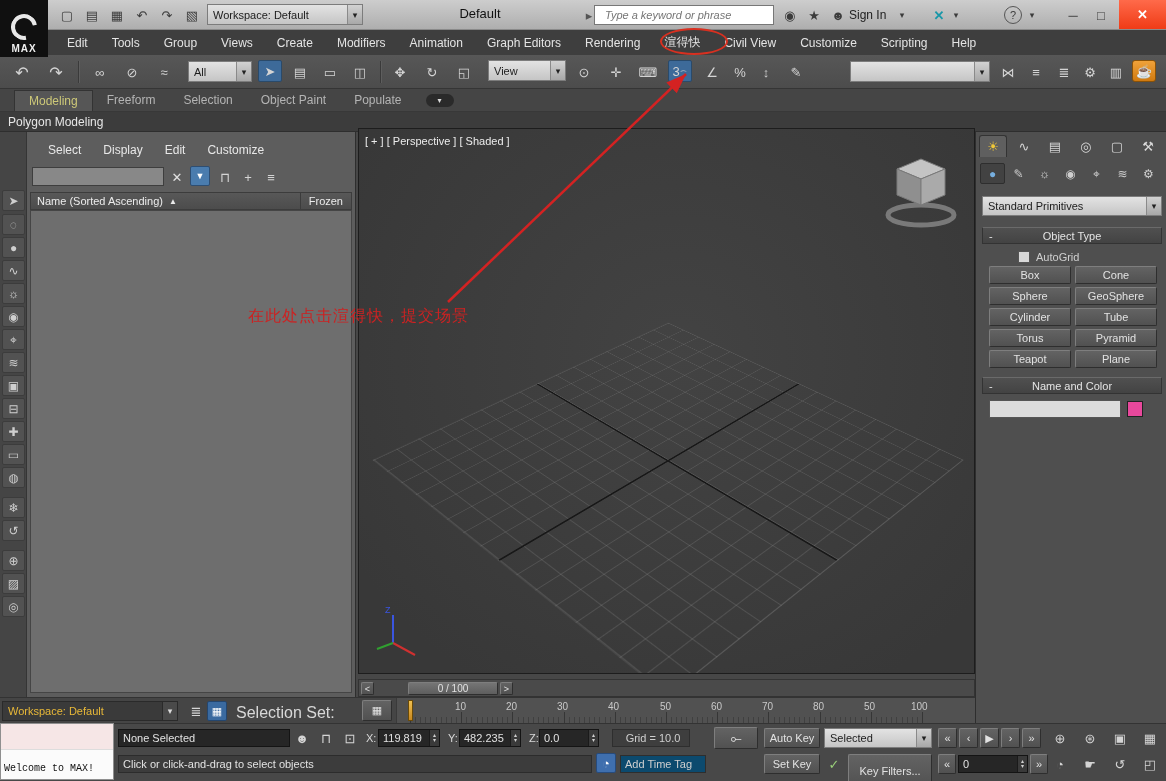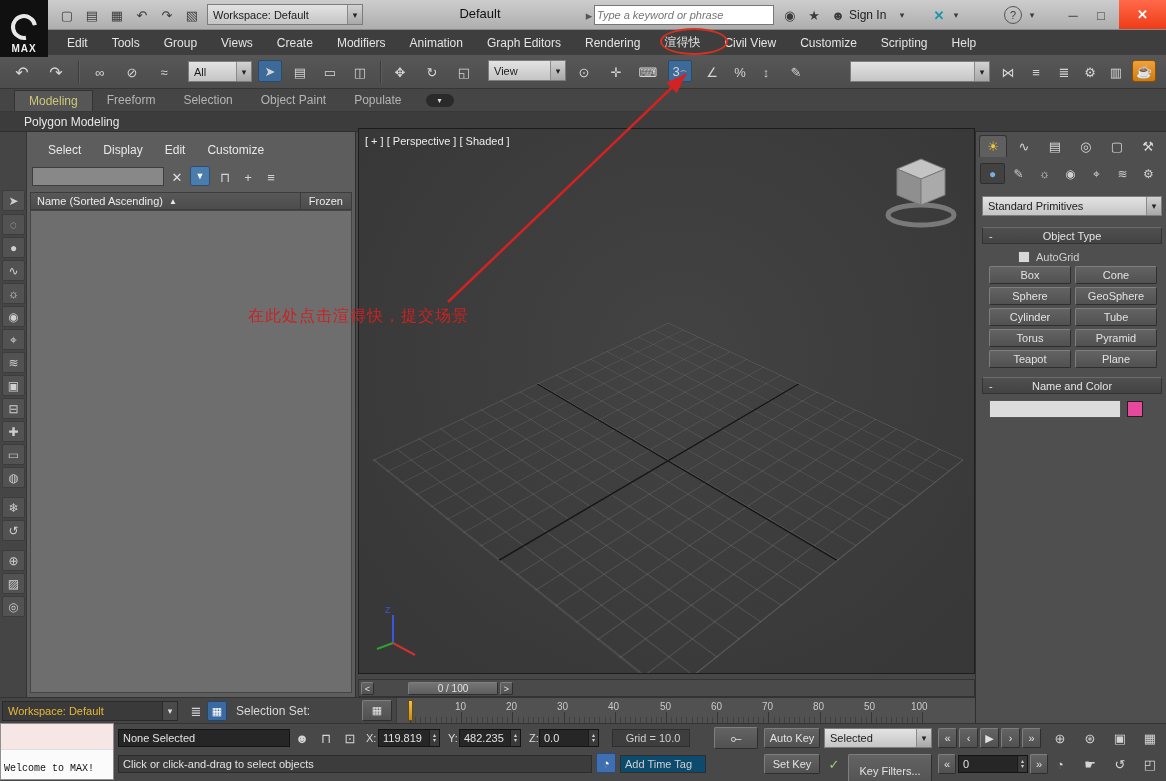--- a/index.html
+++ b/index.html
@@ -77,21 +77,21 @@
   <div class="ticon" style="left:106px">▦</div>
   <div class="ticon" style="left:131px">↶</div>
   <div class="ticon" style="left:156px">↷</div>
   <div class="ticon" style="left:181px">▧</div>
   <div class="comboL" style="left:207px;top:4px;width:156px;height:21px">
     <span>Workspace: Default</span>
     <span class="car">▾</span>
   </div>
   <div class="abs" style="left:420px;top:6px;width:120px;text-align:center;font-size:13px;color:#111">Default</div>
   <div class="ticon" style="left:578px;color:#555">▸</div>
-  <input style="position: absolute; left: 594px; top: 5px; width: 180px; height: 20px; border: 1px solid rgb(119, 119, 119); background: rgb(255, 255, 255); font-size: 11px; font-style: italic; color: rgb(136, 136, 136); padding: 0px 2px;" placeholder="Type a keyword or phrase">
+  <input style="position: absolute; left: 594px; top: 5px; width: 180px; height: 20px; border: 1px solid rgb(119, 119, 119); background: rgb(255, 255, 255); font-size: 11px; font-style: italic; color: rgb(136, 136, 136); padding: 0px 10px;" placeholder="Type a keyword or phrase">
   <div class="ticon" style="left:779px">◉</div>
   <div class="ticon" style="left:803px">★</div>
   <div class="ticon" style="left:827px">☻</div>
   <div class="abs" style="left:849px;top:8px;font-size:12px;color:#222">Sign In</div>
   <div class="ticon" style="left:896px;width:12px;font-size:9px">▾</div>
   <div class="ticon" style="left:928px;color:#1897a8;font-weight:bold">✕</div>
   <div class="ticon" style="left:950px;width:12px;font-size:9px">▾</div>
   <div class="ticon" style="left:1004px;border:1px solid #555;border-radius:50%;width:18px;height:18px;top:6px;font-size:11px">?</div>
   <div class="ticon" style="left:1026px;width:12px;font-size:9px">▾</div>
   <div class="ticon" style="left:1062px">─</div>
@@ -169,21 +169,21 @@
 
 <div id="ribbontabs">
   <span class="rtab active">Modeling</span>
   <span class="rtab">Freeform</span>
   <span class="rtab">Selection</span>
   <span class="rtab">Object Paint</span>
   <span class="rtab">Populate</span>
   <span style="margin-left:10px;background:#2a2a2a;border-radius:8px;width:28px;height:13px;display:flex;align-items:center;justify-content:center;color:#ddd;font-size:8px">▾</span>
 </div>
 <div id="ribbonrow">
-  <span style="padding-left:24px;color:#e6e6e6;font-size:12px">Polygon Modeling</span>
+  <span style="padding-left:8px;color:#e6e6e6;font-size:12px">Polygon Modeling</span>
 </div>
 
 <div id="expstrip">
   <div class="eicon" style="top:58px">➤</div>
   <div class="eicon" style="top:82px">◌</div>
   <div class="eicon" style="top:105px">●</div>
   <div class="eicon" style="top:128px">∿</div>
   <div class="eicon" style="top:151px">☼</div>
   <div class="eicon" style="top:174px">◉</div>
   <div class="eicon" style="top:197px">⌖</div>
@@ -249,21 +249,21 @@
   <div class="btn" style="left:141px;top:2px;width:13px;height:13px;font-size:9px">&gt;</div>
 </div>
 
 <div id="bottomband">
   <div class="comboL" style="left:2px;top:3px;width:176px;height:20px;background:#3a3a3a;border-color:#2a2a2a;color:#e8b838">
     <span>Workspace: Default</span>
     <span class="car" style="background:#4a4a4a;color:#ddd;border-left-color:#2a2a2a">▾</span>
   </div>
   <div class="icon" style="left:184px;top:2px">≣</div>
   <div class="icon" style="left:207px;top:3px;width:20px;height:20px;background:#3a6aa0;border:1px solid #24466e;border-radius:2px;color:#fff;font-size:11px">▦</div>
-  <div class="lbl" style="left:236px;top:6px;font-size:12px">Selection Set:</div>
+  <div class="lbl" style="left:236px;top:6px;font-size:16px">Selection Set:</div>
   <div class="btn" style="left:362px;top:2px;width:30px;height:21px">▦</div>
   <div id="ruler">
     <div style="position:absolute;left:11px;top:2px;width:5px;height:21px;background:linear-gradient(#f0c050,#c88820);border:1px solid #6a4a08"></div>
     <span class="num" style="left:58px">10</span>
     <span class="num" style="left:109px">20</span>
     <span class="num" style="left:160px">30</span>
     <span class="num" style="left:211px">40</span>
     <span class="num" style="left:263px">50</span>
     <span class="num" style="left:314px">60</span>
     <span class="num" style="left:365px">70</span>

